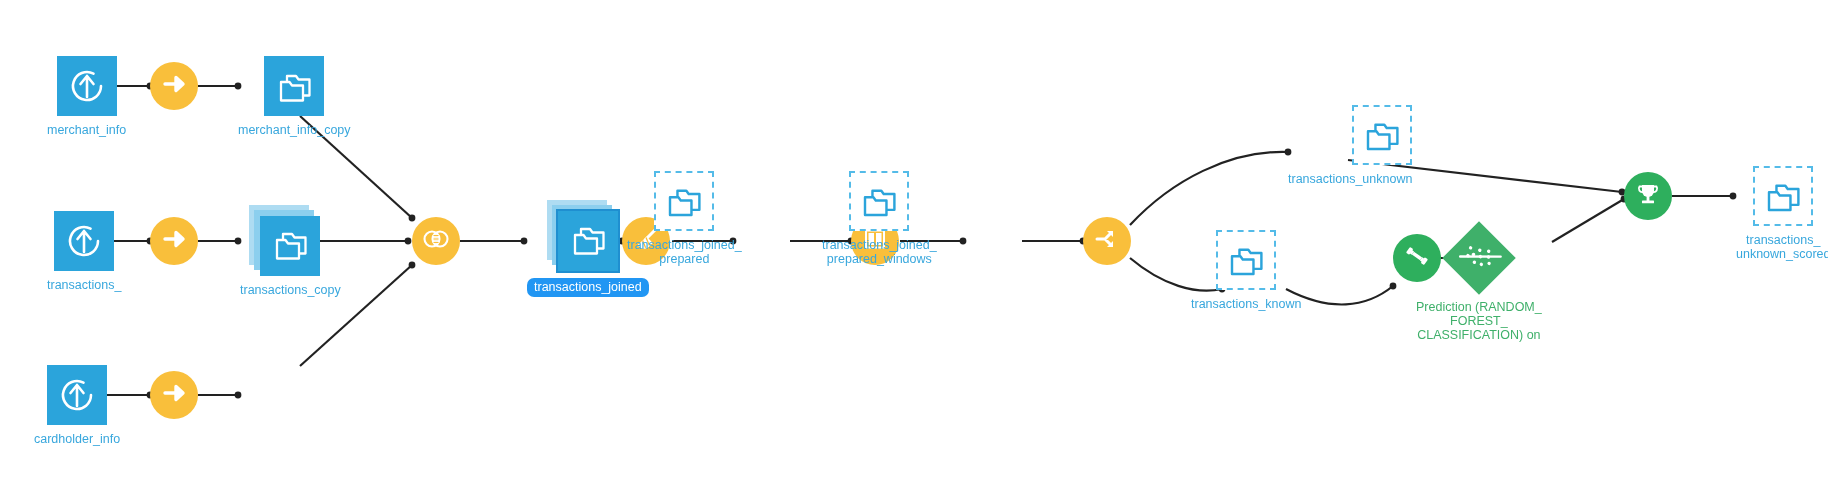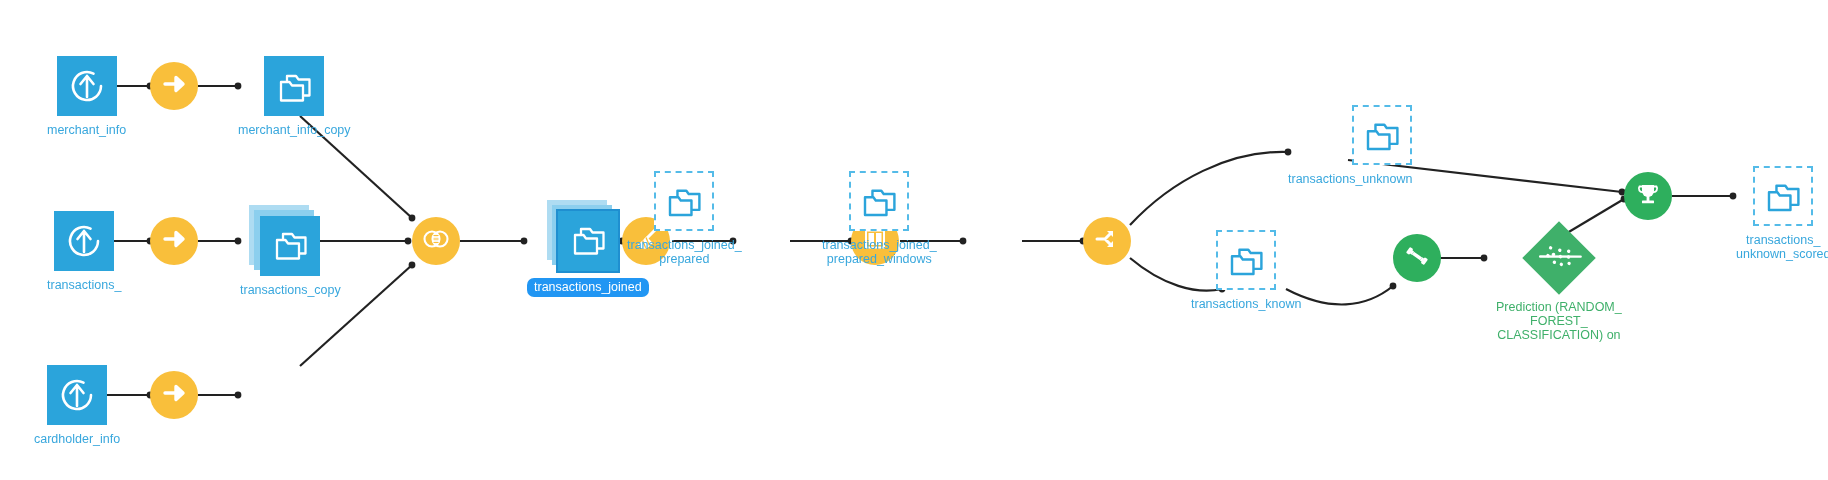--- a/index.html
+++ b/index.html
@@ -413,21 +413,21 @@
             <rect x="7.5" y="13" width="2.5" height="4" fill="#fff"></rect>
             <rect x="10" y="13.2" width="10" height="3.6" fill="#fff"></rect>
             <rect x="20" y="13" width="2.5" height="4" fill="#fff"></rect>
             <rect x="22" y="11.5" width="4" height="7" rx="1" fill="#fff"></rect>
           </g>
         </svg>
       </span>
     </div>
   </div>
 
-  <div class="node" style="left:1496px; top:232px;">
+  <div class="node" style="left:1416px; top:232px;">
     <div class="model-diamond">
       <span>
         <svg width="46" height="46" viewBox="0 0 46 46">
           <g transform="rotate(-12 23 23)">
             <path d="M6,34 L40,12" stroke="#fff" stroke-width="2.4" stroke-linecap="round"></path>
             <g fill="#fff">
               <circle cx="10" cy="21" r="1.7"></circle>
               <circle cx="16" cy="25" r="1.7"></circle>
               <circle cx="12" cy="29" r="1.7"></circle>
               <circle cx="19" cy="18" r="1.7"></circle>

